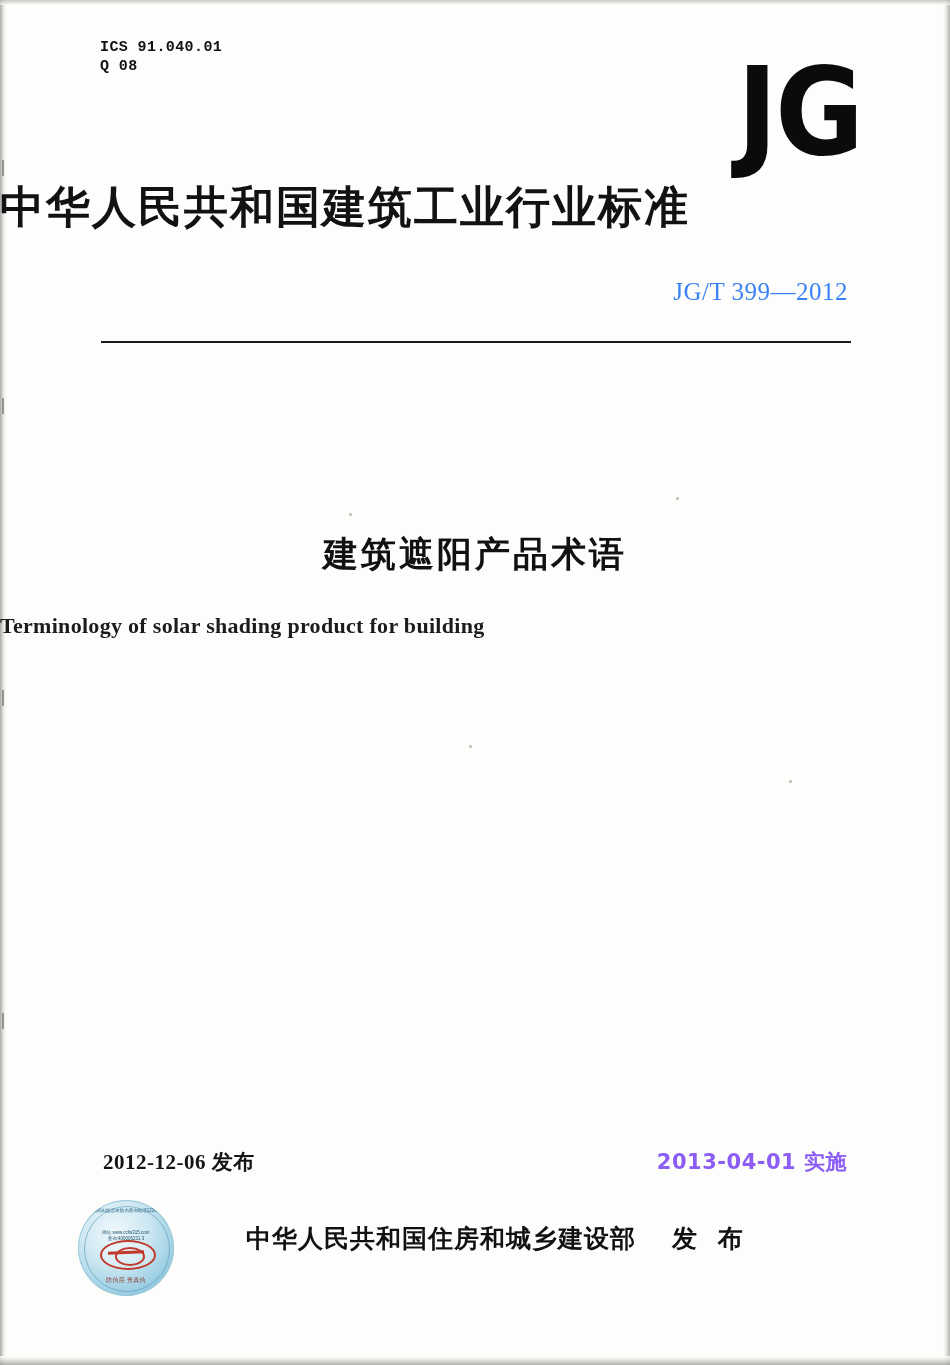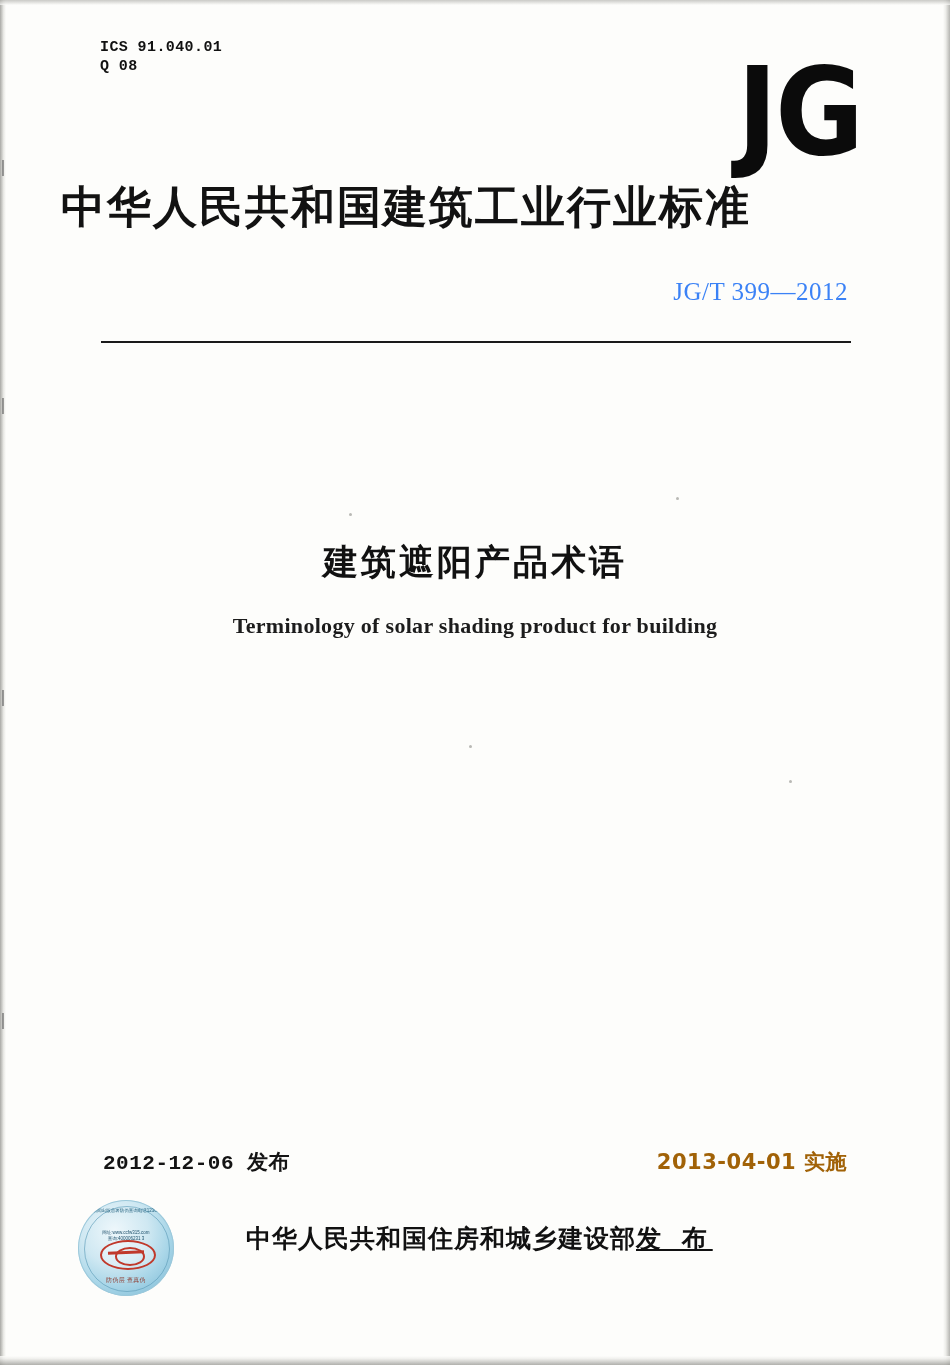--- a/index.html
+++ b/index.html
@@ -82,21 +82,20 @@
     transform: scaleY(1.12);
     transform-origin: right top;
   }
 
   
   .std-title {
     position: absolute;
     left: 0;
     top: 178px;
     width: 812px;
-    text-align: center;
     font-family: "DejaVu Sans", sans-serif;
     font-weight: bold;
     font-size: 44px;
     letter-spacing: 2px;
     color: #121212;
   }
 
   
   .std-number {
     position: absolute;
@@ -123,80 +122,78 @@
     position: absolute;
     left: 0;
     top: 531px;
     width: 950px;
     text-align: center;
     font-family: "DejaVu Sans", sans-serif;
     font-weight: bold;
     font-size: 35px;
     letter-spacing: 3px;
     color: #111;
-    margin-top: 8px;
   }
   
   .doc-title-en {
     position: absolute;
     left: 0;
     top: 613px;
     width: 950px;
-    text-align: center;
     font-family: "Liberation Serif", serif;
     font-weight: bold;
     font-size: 22px;
     letter-spacing: .3px;
     color: #1c1c1c;
   }
 
   
   .speck {
     position: absolute;
     background: #b9b9b5;
     border-radius: 50%;
   }
 
   
   .date-issue {
     position: absolute;
     left: 103px;
     top: 1148px;
-    font-family: Liberation Mono, monospace;
+    font-family: Liberation Serif, serif;
     font-size: 21px;
     font-weight: bold;
     color: #141414;
     letter-spacing: .5px;
   }
   .date-effective {
     position: absolute;
     right: 103px;
     top: 1148px;
     font-family: "DejaVu Sans", sans-serif;
     font-size: 21px;
     font-weight: bold;
-    color: #a16207;
+    color: #8b5cf6;
     letter-spacing: .5px;
   }
 
   
   .publisher {
     position: absolute;
     left: 246px;
     top: 1222px;
     font-family: "DejaVu Sans", sans-serif;
     font-size: 25px;
     font-weight: bold;
     letter-spacing: 1px;
     color: #111;
   }
   .publisher .verb {
     display: inline-block;
+    margin-left: 36px;
     letter-spacing: 6px;
-    text-decoration: underline;
   }
 
   
   .seal {
     position: absolute;
     left: 78px;
     top: 1200px;
     width: 96px;
     height: 96px;
     border-radius: 50%;

